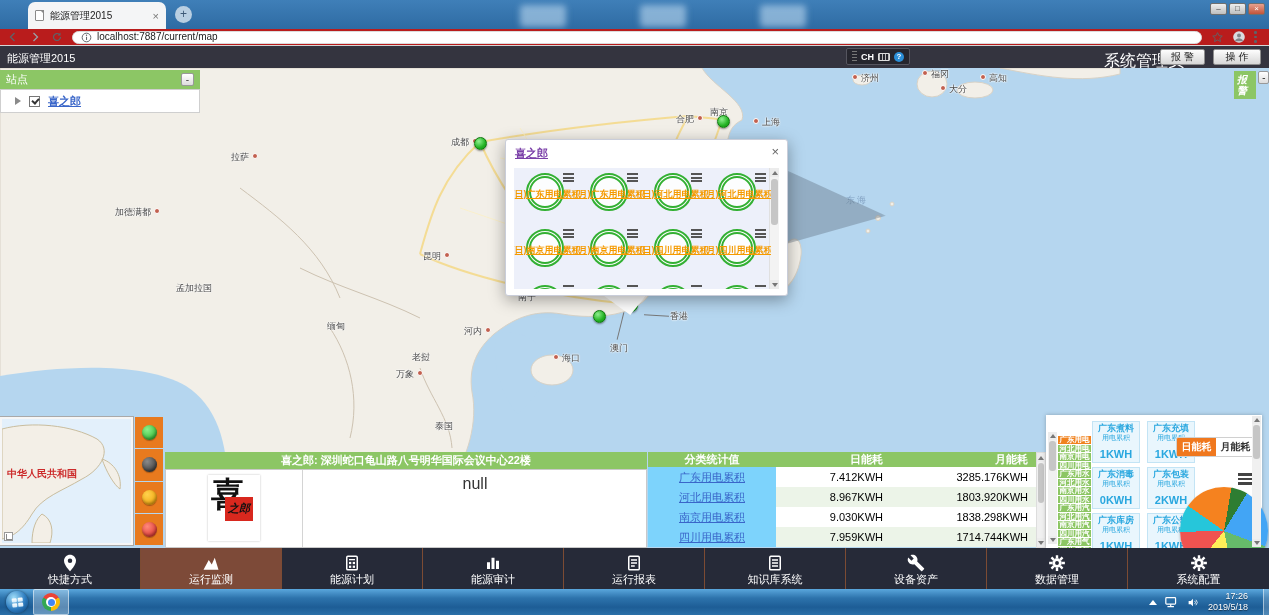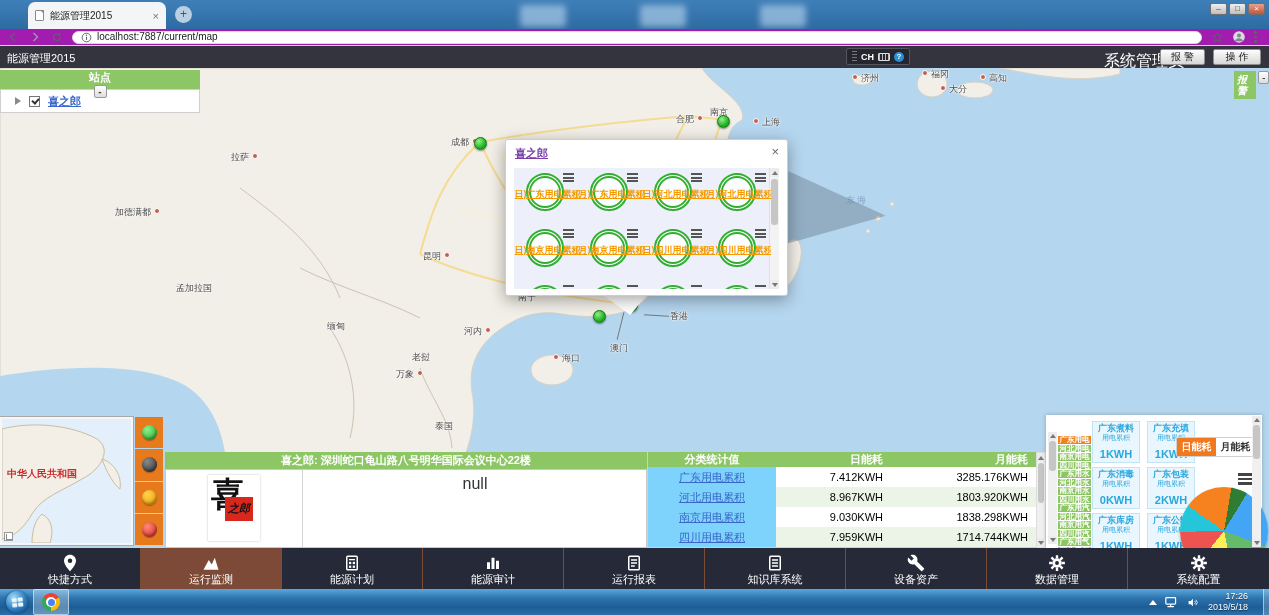--- a/index.html
+++ b/index.html
@@ -19,21 +19,21 @@
     border-radius:7px 7px 0 0;display:flex;align-items:center;padding:0 7px;gap:6px;}
   .page-icon{width:9px;height:11px;border:1px solid #8a8a8a;border-radius:1px;background:#fff;position:relative;}
   .page-icon::after{content:"";position:absolute;right:-1px;top:-1px;border:2px solid #8a8a8a;
     border-left-color:transparent;border-bottom-color:transparent;}
   .tab-title{font-size:10px;color:#222;flex:1;white-space:nowrap;overflow:hidden;}
   .tab-close{font-size:11px;color:#777;}
   .newtab{position:absolute;left:175px;top:6px;width:17px;height:17px;border-radius:50%;
     background:#b9cfe2;color:#3c5876;font-size:12px;text-align:center;line-height:16px;}
 
   
-  .toolbar{position:absolute;left:0;top:29px;width:1269px;height:17px;background:#a21caf;border-bottom:1px solid #d6d6d6;display:flex;align-items:center;padding:0 6px;gap:8px;}
+  .toolbar{position:absolute;left:0;top:29px;width:1269px;height:17px;background:#b91c1c;border-bottom:1px solid #d6d6d6;display:flex;align-items:center;padding:0 6px;gap:8px;}
   .tb-ic{width:14px;height:14px;display:flex;align-items:center;justify-content:center;}
   .omnibox{flex:1;height:13px;background:#fff;border:1px solid #dcdcdc;border-radius:7px;
     display:flex;align-items:center;gap:5px;padding:0 8px;max-width:1130px;}
   .url{font-size:10px;color:#222;line-height:12px;}
   .kebab{display:flex;flex-direction:column;gap:2px;}
   .kebab i{width:2.5px;height:2.5px;background:#5f6368;border-radius:50%;}
 
   
   .app-header{position:absolute;left:0;top:46px;width:1269px;height:22px;background:#34343f;}
   .app-title{position:absolute;left:7px;top:5px;font-size:11px;color:#fff;}
@@ -55,22 +55,22 @@
     text-shadow:0 0 2px #fff,0 0 2px #fff,0 0 2px #fff;}
   .dr::after{content:"";display:inline-block;width:4px;height:4px;background:#c2604f;border:1px solid #fff;border-radius:50%;margin-left:3px;vertical-align:1px;}
   .dl::before{content:"";display:inline-block;width:4px;height:4px;background:#c2604f;border:1px solid #fff;border-radius:50%;margin-right:3px;vertical-align:1px;}
   .sea-label{position:absolute;font-size:9px;color:#84a3c3;letter-spacing:2px;z-index:2;}
   .marker{position:absolute;width:13px;height:13px;border-radius:50%;z-index:3;border:1px solid #0d7a0d;
     background:radial-gradient(circle at 35% 30%,#90f190,#24b324 60%,#128a12);box-shadow:0 1px 2px rgba(0,0,0,.45);}
   .leader{position:absolute;background:#777;z-index:2;}
 
   
   .site-panel{position:absolute;left:0;top:70px;width:200px;z-index:5;}
-  .panel-head{height:19px;background:#8cc665;color:#fff;font-size:11px;font-weight:bold;
-    display:flex;align-items:center;padding:0 6px;flex-direction:column;}
+  .panel-head{height:19px;background:#8cc665;color:#fff;font-size:11px;font-weight:normal;
+    display:flex;align-items:center;padding:0 6px;}
   .panel-head .sp{flex:1;}
   .mini-btn{width:13px;height:13px;background:linear-gradient(#fff,#ddd);border:1px solid #999;
     border-radius:2px;color:#444;font-size:10px;line-height:11px;text-align:center;}
   .panel-body{height:24px;background:#fff;border:1px solid #cfcfcf;display:flex;align-items:center;padding-left:14px;gap:8px;}
   .tri-right{width:0;height:0;border-top:4px solid transparent;border-bottom:4px solid transparent;border-left:6px solid #8a8a8a;}
   .checkbox{width:11px;height:11px;border:1px solid #777;background:#fff;position:relative;}
   .checkbox::after{content:"";position:absolute;left:2px;top:1px;width:5px;height:3px;
     border-left:2px solid #333;border-bottom:2px solid #333;transform:rotate(-48deg);}
   .site-link{font-size:11px;color:#3a66c9;text-decoration:underline;font-weight:bold;}
 

